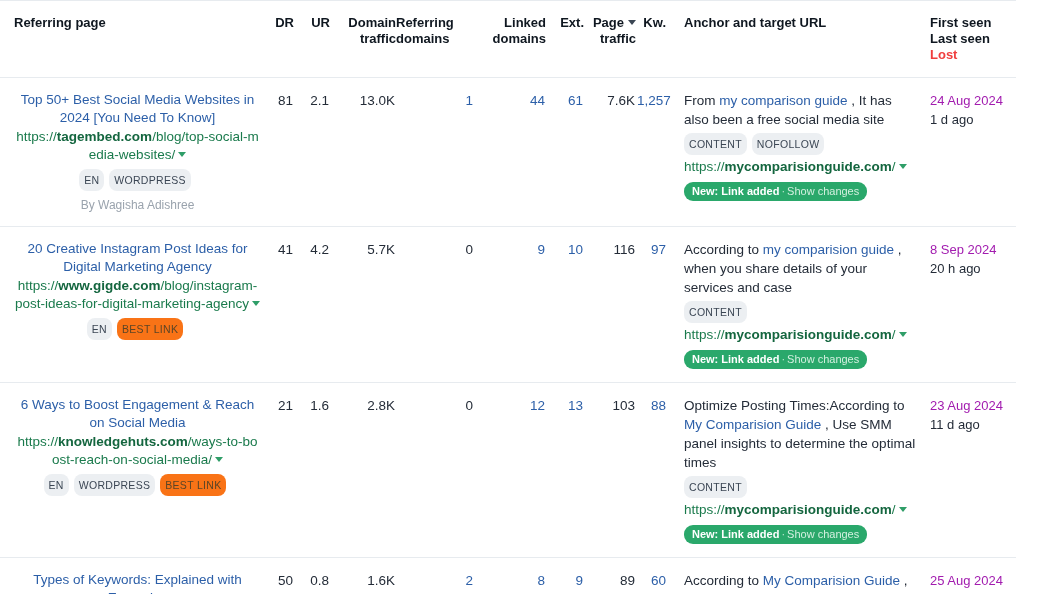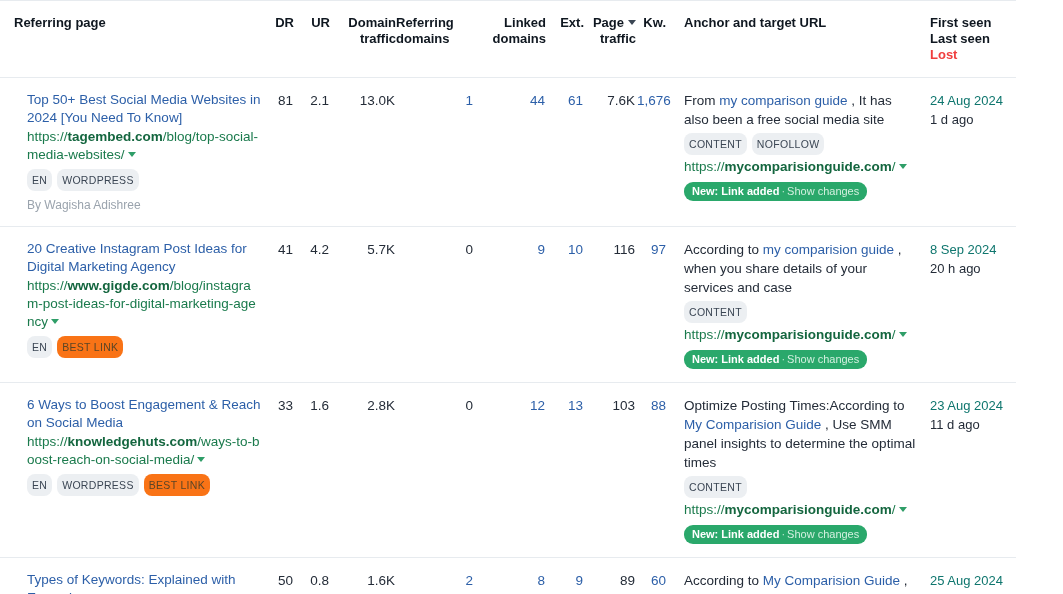--- a/index.html
+++ b/index.html
@@ -67,21 +67,21 @@
     vertical-align: top;
     padding-top: 13px;
     padding-bottom: 13px;
     border-bottom: 1px solid #e7ebef;
     font-size: 13.5px;
     line-height: 19px;
     color: #1f2733;
   }
   tbody tr:last-child td { border-bottom: none; }
 
-  td.c-page  { padding-left: 27px; }
+  td.c-page  { padding-left: 14px; text-align: center; }
   td.num     { text-align: right; font-size: 13.5px; color: #1f2733; white-space: nowrap; }
   td.num.kw  { padding-right: 6px; }
   td.c-anchor{ padding-left: 12px; }
   td.c-seen  { padding-left: 10px; }
 
   .num-link { color: #2c5fa8; }
   .num-plain{ color: #242c38; }
 
   
   .page-title {
@@ -156,21 +156,21 @@
     line-height: 14px;
     padding: 2px 8px 3px 8px;
     white-space: nowrap;
     cursor: pointer;
   }
   .pill b { font-weight: bold; }
   .pill .sep { color: #bfe5d1; margin: 0 2px; }
   .pill .chg { color: #d4f0e0; }
 
   
-  .seen-line { display: block; font-size: 13px; line-height: 19px; color: #0f766e; }
+  .seen-line { display: block; font-size: 13px; line-height: 19px; color: #a21caf; }
   .seen-line.ago { color: #242c38; }
 </style>
 </head>
 <body>
 
 <div id="app">
   <table class="bl">
     <thead>
       <tr>
         <th class="c-page">
@@ -222,21 +222,21 @@
         <div class="tags"><span class="tag">EN</span><span class="tag">WORDPRESS</span></div>
         <div class="byline">By Wagisha Adishree</div>
       </td>
           <td class="num "><span class="num-plain">81</span></td>
           <td class="num "><span class="num-plain">2.1</span></td>
           <td class="num "><span class="num-plain">13.0K</span></td>
           <td class="num "><span class="num-link">1</span></td>
           <td class="num "><span class="num-link">44</span></td>
           <td class="num "><span class="num-link">61</span></td>
           <td class="num "><span class="num-plain">7.6K</span></td>
-          <td class="num kw"><span class="num-link">1,676</span></td>
+          <td class="num kw"><span class="num-link">1,257</span></td>
           <td class="c-anchor">
         <span class="anchor-text"><span>From </span><a>my comparison guide</a><span> , It has also been a free social media site</span></span>
         <div class="rel-tags"><span class="tag">CONTENT</span><span class="tag">NOFOLLOW</span></div>
         <span class="target-url"><span>https://</span><span class="dom">mycomparisionguide.com</span><span>/</span><i class="caret-dn"></i></span>
         <span class="pill"><b>New: Link added</b><span class="sep">·</span><span class="chg">Show changes</span></span>
       </td>
           <td class="c-seen">
         <span class="seen-line">24 Aug 2024</span>
         <span class="seen-line ago">1 d ago</span>
       </td>
@@ -267,21 +267,21 @@
         <span class="seen-line ago">20 h ago</span>
       </td>
         </tr>
         <tr>
           <td class="c-page">
         <span class="page-title">6 Ways to Boost Engagement &amp; Reach on Social Media</span>
         <span class="page-url"><span>https://</span><span class="dom">knowledgehuts.com</span><span>/ways-to-boost-reach-on-social-media/</span><i class="caret-dn"></i></span>
         <div class="tags"><span class="tag">EN</span><span class="tag">WORDPRESS</span><span class="tag best">BEST LINK</span></div>
 
       </td>
-          <td class="num "><span class="num-plain">33</span></td>
+          <td class="num "><span class="num-plain">21</span></td>
           <td class="num "><span class="num-plain">1.6</span></td>
           <td class="num "><span class="num-plain">2.8K</span></td>
           <td class="num "><span class="num-plain">0</span></td>
           <td class="num "><span class="num-link">12</span></td>
           <td class="num "><span class="num-link">13</span></td>
           <td class="num "><span class="num-plain">103</span></td>
           <td class="num kw"><span class="num-link">88</span></td>
           <td class="c-anchor">
         <span class="anchor-text"><span>Optimize Posting Times:According to </span><a>My Comparision Guide</a><span> , Use SMM panel insights to determine the optimal times</span></span>
         <div class="rel-tags"><span class="tag">CONTENT</span></div>

